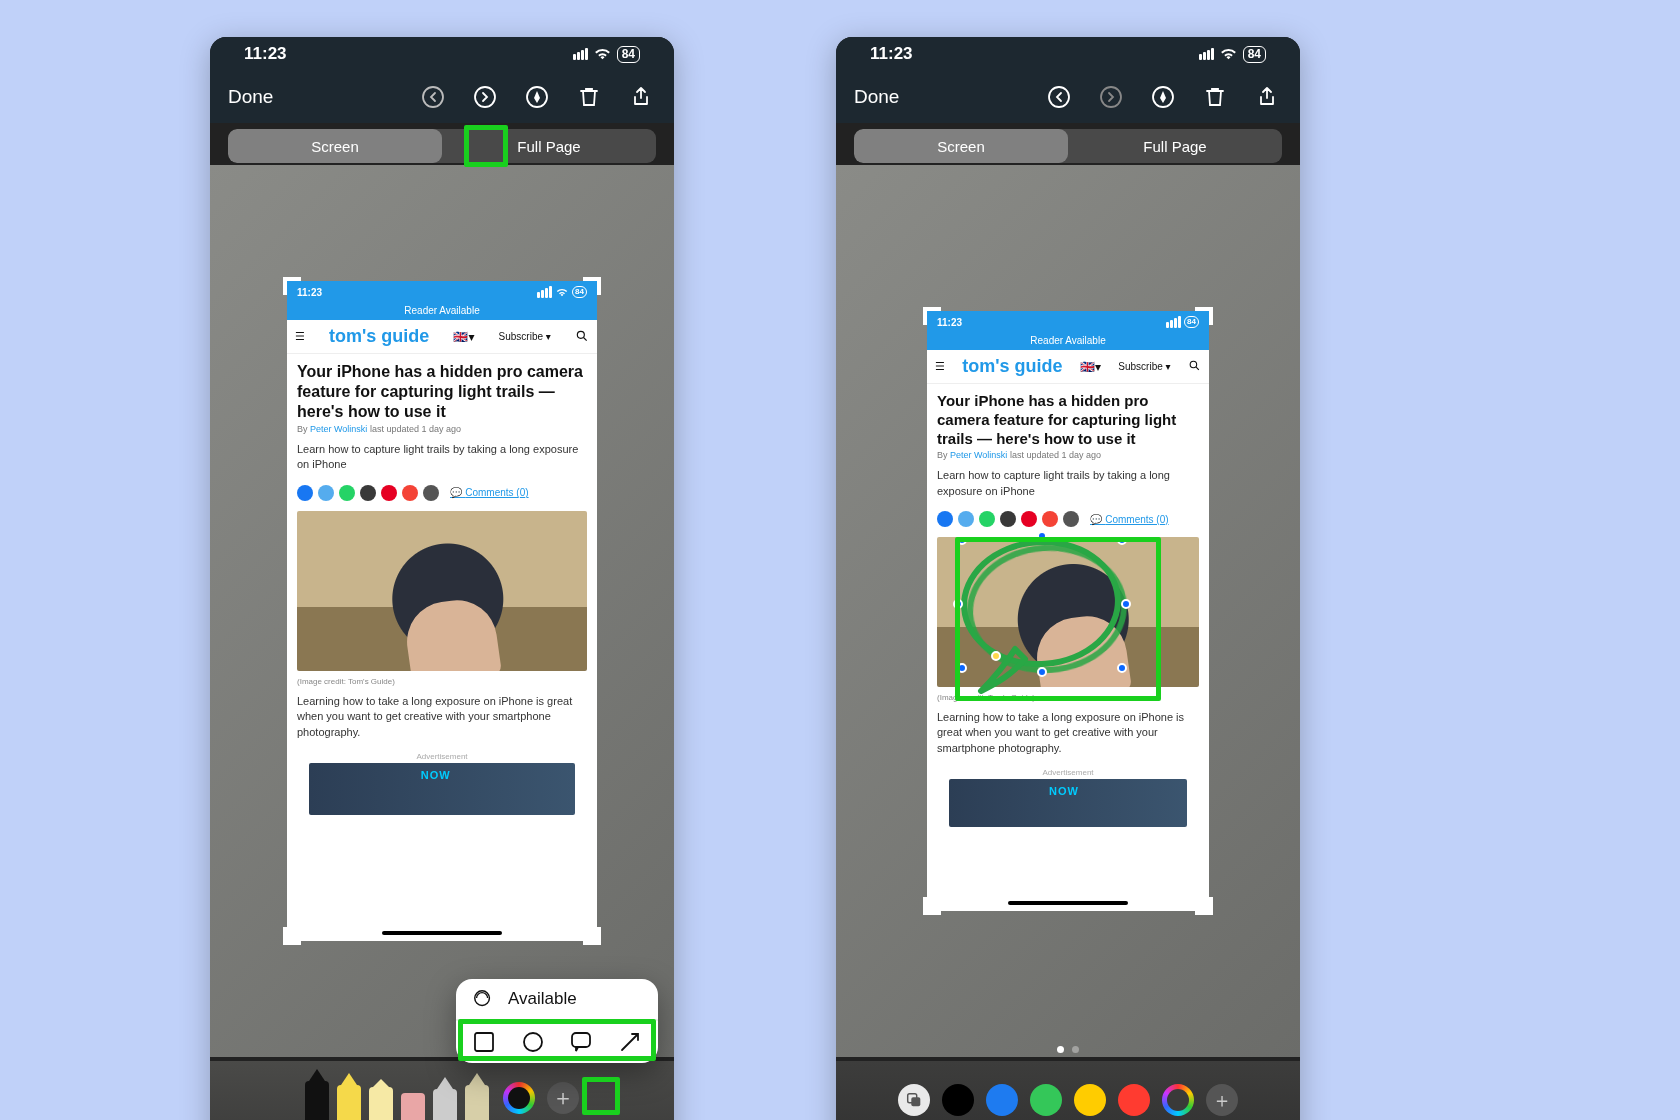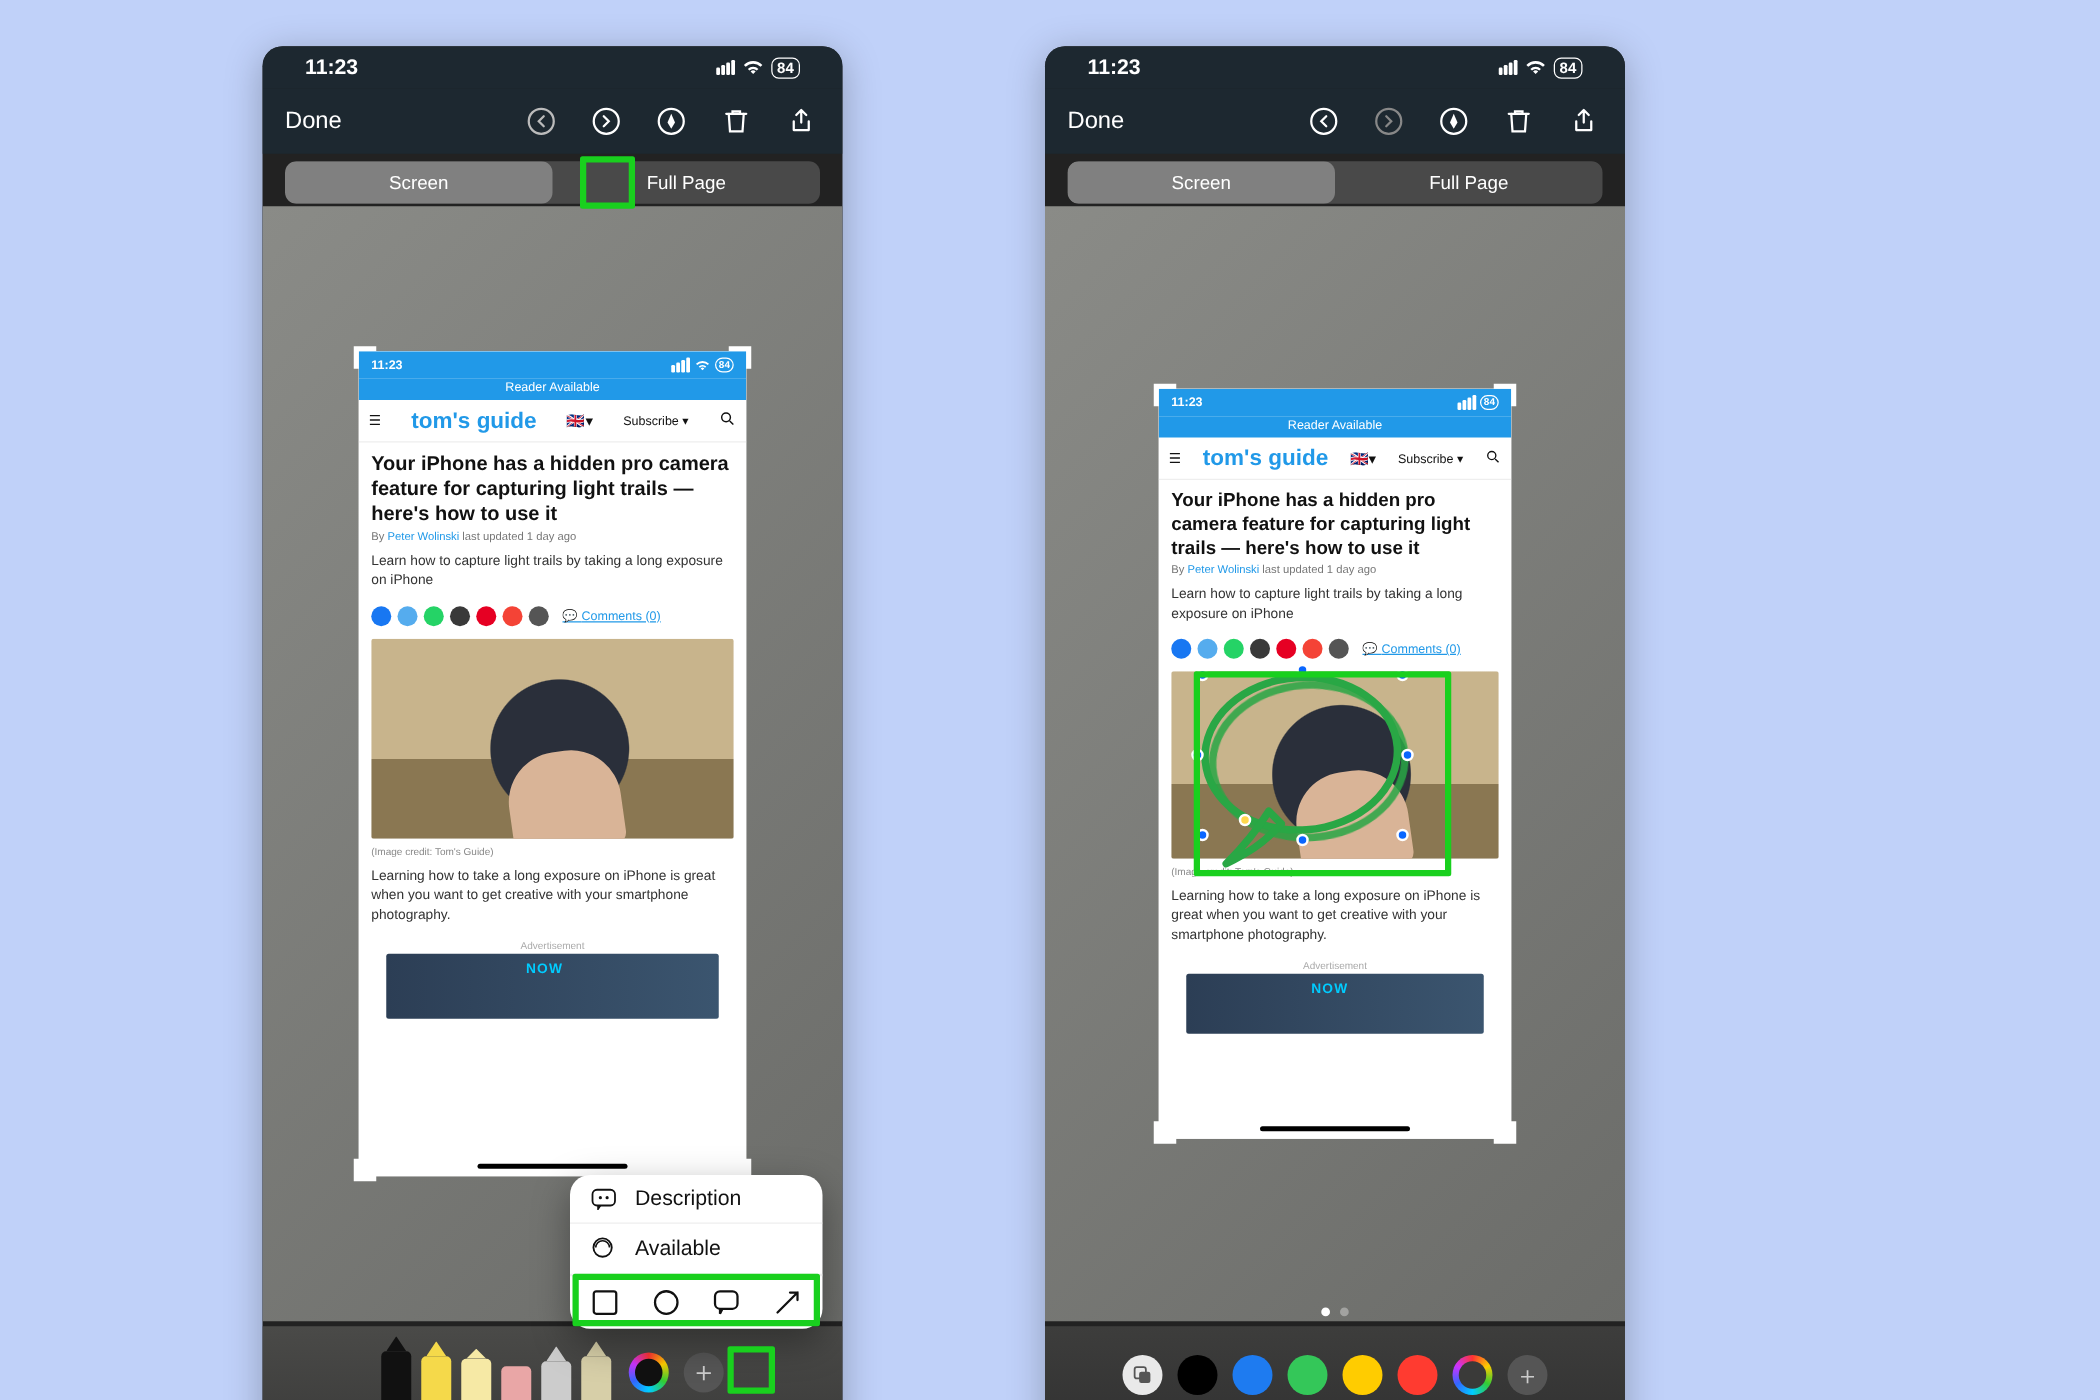--- a/index.html
+++ b/index.html
@@ -375,29 +375,20 @@
         <div class="adlabel">Advertisement</div>
         <div class="ad">
             <span class="now">NOW</span>
           </div>
         <div class="home-ind"></div>
       </div>
     </div>
   </div>
 
   <div class="popup">
-    <div class="row">
-      <svg width="22" height="18" viewBox="0 0 24 20">
-          <rect x="2" y="2" width="20" height="14" rx="4" fill="none" stroke="#111" stroke-width="1.6"></rect>
-          <circle cx="9" cy="9" r="1.4" fill="#111"></circle>
-          <circle cx="15" cy="9" r="1.4" fill="#111"></circle>
-          <path d="M9 16l-2 3v-3" fill="none" stroke="#111" stroke-width="1.6"></path>
-        </svg>
-      <span>Description</span>
-    </div>
     <div class="row">
       <svg width="22" height="22" viewBox="0 0 24 24">
           <circle cx="11" cy="11" r="8" fill="none" stroke="#111" stroke-width="1.6"></circle>
           <path d="M5 11a6 6 0 0 1 12 0" fill="none" stroke="#111" stroke-width="1.4"></path>
         </svg>
       <span>Available</span>
     </div>
     <div class="shapes">
       <span>
           <svg width="22" height="22" viewBox="0 0 22 22">

